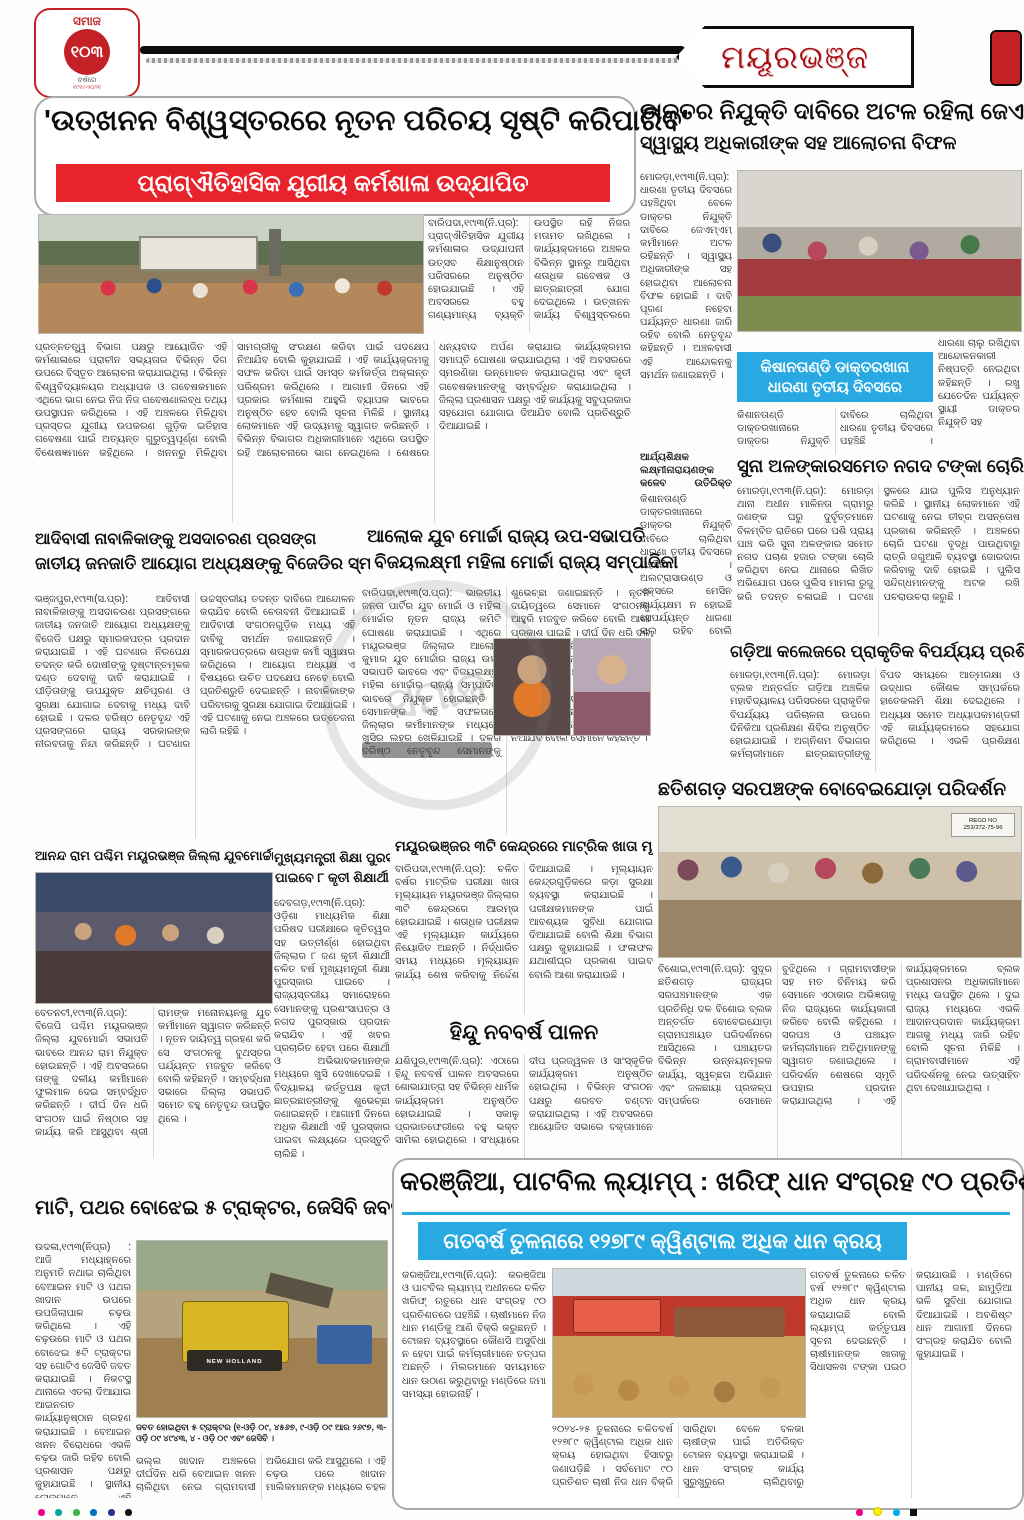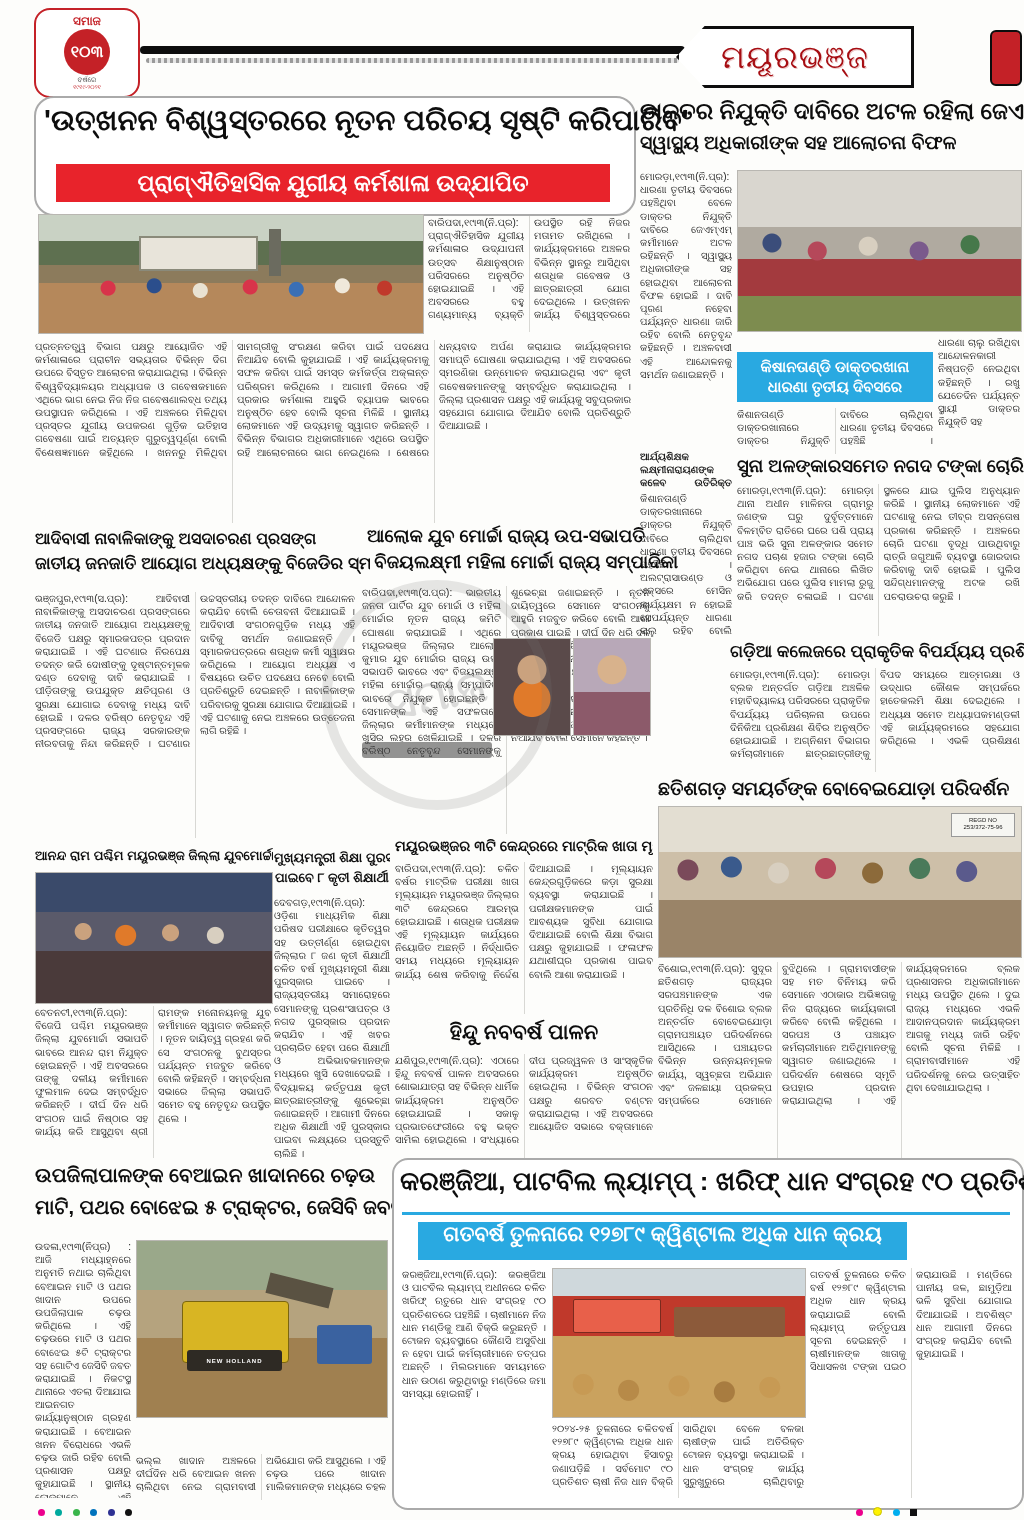--- a/index.html
+++ b/index.html
@@ -108,21 +108,21 @@
 
   <div class="abs body-text" style="left:640px;top:450px;width:92px;height:40px;font-weight:bold;">ଆର୍ଯ୍ୟଶିକ୍ଷକ ଲକ୍ଷ୍ମୀନାରାୟଣଙ୍କ କଳେବ ଉତିରିକ୍ତ ଉଦଘାଟନ</div>
   <div class="abs body-text" style="left:640px;top:492px;width:92px;height:146px;">କିଶାନତାଣ୍ଡି ଡାକ୍ତରଖାନାରେ ଡାକ୍ତର ନିଯୁକ୍ତି ଦାବିରେ ଚାଲିଥିବା ଧାରଣା ତୃତୀୟ ଦିବସରେ ପହଞ୍ଚିଛି । ଅଲଟ୍ରାସାଉଣ୍ଡ ଓ ଏକ୍ସରେ ମେସିନ କାର୍ଯ୍ୟକ୍ଷମ ନ ହୋଇଛି ସେପର୍ଯ୍ୟନ୍ତ ଧାରଣା ଚାଲୁ ରହିବ ବୋଲି ଆନ୍ଦୋଳନକାରୀ ନିଷ୍ପତ୍ତି ନେଇଥିବା କହିଛନ୍ତି । ଛତିଶରେ ଦିଫଳ ହୋଇଥିବା ବେଳେ ବର୍ତ୍ତମାନର ବିଜେପି ସରକାର ମଧ୍ୟ ଏ ଦିଗରେ ଧ୍ୟାନ ଦେଇନାହାନ୍ତି ବୋଲି ଅଭିଯୋଗ ହୋଇଛି ।</div>
 
   <div class="abs hl" style="left:737px;top:456px;width:283px;font-size:18px;white-space:nowrap;">ସୁନା ଅଳଙ୍କାରସମେତ ନଗଦ ଟଙ୍କା ଚୋରି</div>
   <div class="abs body-text cols2" style="left:737px;top:484px;width:283px;height:152px;">ମୋରଡ଼ା,୧୯ା୩(ନି.ପ୍ର): ମୋରଡ଼ା ଥାନା ଅଧୀନ ମାଳିନତା ଗ୍ରାମରୁ ଜଣଙ୍କ ଘରୁ ଦୁର୍ବୃତ୍ତମାନେ ବିଳମ୍ବିତ ରାତିରେ ଘରେ ପଶି ପ୍ରାୟ ପାଞ୍ଚ ଭରି ସୁନା ଅଳଙ୍କାର ସମେତ ନଗଦ ପଚାଶ ହଜାର ଟଙ୍କା ଚୋରି କରିଥିବା ନେଇ ଥାନାରେ ଲିଖିତ ଅଭିଯୋଗ ପରେ ପୁଲିସ ମାମଲା ରୁଜୁ କରି ତଦନ୍ତ ଚଳାଇଛି । ଘଟଣା ସ୍ଥଳରେ ଯାଇ ପୁଲିସ ଅନୁଧ୍ୟାନ କରିଛି । ସ୍ଥାନୀୟ ଲୋକମାନେ ଏହି ଘଟଣାକୁ ନେଇ ତୀବ୍ର ଅସନ୍ତୋଷ ପ୍ରକାଶ କରିଛନ୍ତି । ଅଞ୍ଚଳରେ ଚୋରି ଘଟଣା ବୃଦ୍ଧି ପାଉଥିବାରୁ ରାତ୍ରି ଜଗୁଆଳି ବ୍ୟବସ୍ଥା ଜୋରଦାର କରିବାକୁ ଦାବି ହୋଇଛି । ପୁଲିସ ସନ୍ଦିଗ୍ଧମାନଙ୍କୁ ଅଟକ ରଖି ପଚରାଉଚରା କରୁଛି ।</div>
 
   <div class="abs hl" style="left:730px;top:642px;width:292px;font-size:17px;white-space:nowrap;">ଗଡ଼ିଆ କଲେଜରେ ପ୍ରାକୃତିକ ବିପର୍ଯ୍ୟୟ ପ୍ରଶିକ୍ଷଣ</div>
   <div class="abs body-text cols2" style="left:730px;top:668px;width:290px;height:104px;">ମୋରଡ଼ା,୧୯ା୩(ନି.ପ୍ର): ମୋରଡ଼ା ବ୍ଲକ ଅନ୍ତର୍ଗତ ଗଡ଼ିଆ ଅଞ୍ଚଳିକ ମହାବିଦ୍ୟାଳୟ ପରିସରରେ ପ୍ରାକୃତିକ ବିପର୍ଯ୍ୟୟ ପରିଚାଳନା ଉପରେ ଦିନିକିଆ ପ୍ରଶିକ୍ଷଣ ଶିବିର ଅନୁଷ୍ଠିତ ହୋଇଯାଇଛି । ଅଗ୍ନିଶମ ବିଭାଗର କର୍ମଚାରୀମାନେ ଛାତ୍ରଛାତ୍ରୀଙ୍କୁ ବିପଦ ସମୟରେ ଆତ୍ମରକ୍ଷା ଓ ଉଦ୍ଧାର କୌଶଳ ସମ୍ପର୍କରେ ହାତେକଲମି ଶିକ୍ଷା ଦେଇଥିଲେ । ଅଧ୍ୟକ୍ଷ ସମେତ ଅଧ୍ୟାପକମଣ୍ଡଳୀ ଏହି କାର୍ଯ୍ୟକ୍ରମରେ ସହଯୋଗ କରିଥିଲେ । ଏଭଳି ପ୍ରଶିକ୍ଷଣ ନିୟମିତ ହେବା ଉଚିତ ବୋଲି ଛାତ୍ରଛାତ୍ରୀମାନେ ମତ ଦେଇଥିଲେ ।</div>
 
-  <div class="abs hl" style="left:658px;top:778px;width:362px;font-size:19px;white-space:nowrap;">ଛତିଶଗଡ଼ ସମୟର୍ଚଙ୍କ ବୋବେଇଯୋଡ଼ା ପରିଦର୍ଶନ</div>
+  <div class="abs hl" style="left:658px;top:778px;width:362px;font-size:19px;white-space:nowrap;">ଛତିଶଗଡ଼ ସରପଞ୍ଚଙ୍କ ବୋବେଇଯୋଡ଼ା ପରିଦର୍ଶନ</div>
   <div class="abs photo" style="left:658px;top:806px;width:362px;height:150px;
        background:
         radial-gradient(circle at 8% 42%, #7a4a5a 0 10px, transparent 11px),
         radial-gradient(circle at 20% 40%, #3a5a8c 0 10px, transparent 11px),
         radial-gradient(circle at 33% 44%, #d8cfc0 0 10px, transparent 11px),
         radial-gradient(circle at 46% 41%, #b5485a 0 10px, transparent 11px),
         radial-gradient(circle at 59% 44%, #8c6a3a 0 10px, transparent 11px),
         radial-gradient(circle at 72% 41%, #4a7a5a 0 10px, transparent 11px),
         radial-gradient(circle at 85% 43%, #5a5a8c 0 10px, transparent 11px),
         linear-gradient(180deg,#e3ded2 0 30%,#cdbfa8 30% 62%,#9a8468 62% 100%);">
@@ -166,38 +166,38 @@
   <div class="abs hl" style="left:274px;top:850px;width:116px;font-size:13px;text-align:center;white-space:nowrap;overflow:hidden;">ମୁଖ୍ୟମନ୍ତ୍ରୀ ଶିକ୍ଷା ପୁରସ୍କାର</div>
   <div class="abs hl" style="left:274px;top:870px;width:116px;font-size:13px;text-align:center;white-space:nowrap;overflow:hidden;">ପାଇବେ ୮ କୃତୀ ଶିକ୍ଷାର୍ଥୀ</div>
   <div class="abs body-text" style="left:274px;top:896px;width:116px;height:262px;">ଦେବଗଡ଼,୧୯ା୩(ନି.ପ୍ର): ଓଡ଼ିଶା ମାଧ୍ୟମିକ ଶିକ୍ଷା ପରିଷଦ ପରୀକ୍ଷାରେ କୃତିତ୍ୱର ସହ ଉତ୍ତୀର୍ଣ୍ଣ ହୋଇଥିବା ଜିଲ୍ଲାର ୮ ଜଣ କୃତୀ ଶିକ୍ଷାର୍ଥୀ ଚଳିତ ବର୍ଷ ମୁଖ୍ୟମନ୍ତ୍ରୀ ଶିକ୍ଷା ପୁରସ୍କାର ପାଇବେ । ରାଜ୍ୟସ୍ତରୀୟ ସମାରୋହରେ ସେମାନଙ୍କୁ ପ୍ରଶଂସାପତ୍ର ଓ ନଗଦ ପୁରସ୍କାର ପ୍ରଦାନ କରାଯିବ । ଏହି ଖବର ପ୍ରଚାରିତ ହେବା ପରେ ଶିକ୍ଷାର୍ଥୀ ଓ ଅଭିଭାବକମାନଙ୍କ ମଧ୍ୟରେ ଖୁସି ଦେଖାଦେଇଛି । ବିଦ୍ୟାଳୟ କର୍ତ୍ତୃପକ୍ଷ କୃତୀ ଛାତ୍ରଛାତ୍ରୀଙ୍କୁ ଶୁଭେଚ୍ଛା ଜଣାଇଛନ୍ତି । ଆଗାମୀ ଦିନରେ ଅଧିକ ଶିକ୍ଷାର୍ଥୀ ଏହି ପୁରସ୍କାର ପାଇବା ଲକ୍ଷ୍ୟରେ ପ୍ରସ୍ତୁତି ଚାଲିଛି ।</div>
 
   <div class="abs hl" style="left:395px;top:838px;width:258px;font-size:14.5px;white-space:nowrap;overflow:hidden;">ମୟୂରଭଞ୍ଜର ୩ଟି କେନ୍ଦ୍ରରେ ମାଟ୍ରିକ ଖାତା ମୂଲ୍ୟାୟନ ଆରମ୍ଭ</div>
   <div class="abs body-text cols2" style="left:395px;top:862px;width:258px;height:152px;">ବାରିପଦା,୧୯ା୩(ନି.ପ୍ର): ଚଳିତ ବର୍ଷର ମାଟ୍ରିକ ପରୀକ୍ଷା ଖାତା ମୂଲ୍ୟାୟନ ମୟୂରଭଞ୍ଜ ଜିଲ୍ଲାର ୩ଟି କେନ୍ଦ୍ରରେ ଆରମ୍ଭ ହୋଇଯାଇଛି । ଶତାଧିକ ପରୀକ୍ଷକ ଏହି ମୂଲ୍ୟାୟନ କାର୍ଯ୍ୟରେ ନିୟୋଜିତ ଅଛନ୍ତି । ନିର୍ଦ୍ଧାରିତ ସମୟ ମଧ୍ୟରେ ମୂଲ୍ୟାୟନ କାର୍ଯ୍ୟ ଶେଷ କରିବାକୁ ନିର୍ଦ୍ଦେଶ ଦିଆଯାଇଛି । ମୂଲ୍ୟାୟନ କେନ୍ଦ୍ରଗୁଡ଼ିକରେ କଡ଼ା ସୁରକ୍ଷା ବ୍ୟବସ୍ଥା କରାଯାଇଛି । ପରୀକ୍ଷକମାନଙ୍କ ପାଇଁ ଆବଶ୍ୟକ ସୁବିଧା ଯୋଗାଇ ଦିଆଯାଇଛି ବୋଲି ଶିକ୍ଷା ବିଭାଗ ପକ୍ଷରୁ କୁହାଯାଇଛି । ଫଳାଫଳ ଯଥାଶୀଘ୍ର ପ୍ରକାଶ ପାଇବ ବୋଲି ଆଶା କରାଯାଉଛି ।</div>
 
   <div class="abs hl" style="left:395px;top:1020px;width:258px;font-size:21px;text-align:center;white-space:nowrap;">ହିନ୍ଦୁ ନବବର୍ଷ ପାଳନ</div>
   <div class="abs body-text cols2" style="left:395px;top:1054px;width:258px;height:104px;">ଯଶିପୁର,୧୯ା୩(ନି.ପ୍ର): ଏଠାରେ ହିନ୍ଦୁ ନବବର୍ଷ ପାଳନ ଅବସରରେ ଶୋଭାଯାତ୍ରା ସହ ବିଭିନ୍ନ ଧାର୍ମିକ କାର୍ଯ୍ୟକ୍ରମ ଅନୁଷ୍ଠିତ ହୋଇଯାଇଛି । ସକାଳୁ ପ୍ରଭାତଫେରୀରେ ବହୁ ଭକ୍ତ ସାମିଲ ହୋଇଥିଲେ । ସଂଧ୍ୟାରେ ଦୀପ ପ୍ରଜ୍ୱଳନ ଓ ସାଂସ୍କୃତିକ କାର୍ଯ୍ୟକ୍ରମ ଅନୁଷ୍ଠିତ ହୋଇଥିଲା । ବିଭିନ୍ନ ସଂଗଠନ ପକ୍ଷରୁ ଶରବତ ବଣ୍ଟନ କରାଯାଇଥିଲା । ଏହି ଅବସରରେ ଆୟୋଜିତ ସଭାରେ ବକ୍ତାମାନେ ନବବର୍ଷର ମହତ୍ତ୍ୱ ସମ୍ପର୍କରେ ଆଲୋକପାତ କରିଥିଲେ ।</div>
 
-  <div class="abs hl" style="left:35px;top:1164px;width:352px;font-size:20px;white-space:nowrap;">ଉପଜିଲାପାଳଙ୍କ ବେଆଇନ ଖାଦାନରେ ଚଢ଼ଉ</div>
   <div class="abs hl" style="left:35px;top:1196px;width:352px;font-size:20px;white-space:nowrap;">ମାଟି, ପଥର ବୋଝେଇ ୫ ଟ୍ରାକ୍ଟର, ଜେସିବି ଜବତ</div>
   <div class="abs body-text" style="left:35px;top:1240px;width:96px;height:258px;">ଉଦଳା,୧୯ା୩(ନିପ୍ର) : ଆଜି ମଧ୍ୟାହ୍ନରେ ଅନୁମତି ନଥାଇ ଚାଲିଥିବା ବେଆଇନ ମାଟି ଓ ପଥର ଖାଦାନ ଉପରେ ଉପଜିଲାପାଳ ଚଢ଼ଉ କରିଥିଲେ । ଏହି ଚଢ଼ଉରେ ମାଟି ଓ ପଥର ବୋଝେଇ ୫ଟି ଟ୍ରାକ୍ଟର ସହ ଗୋଟିଏ ଜେସିବି ଜବତ କରାଯାଇଛି । ନିକଟସ୍ଥ ଥାନାରେ ଏତଲା ଦିଆଯାଇ ଆଇନଗତ କାର୍ଯ୍ୟାନୁଷ୍ଠାନ ଗ୍ରହଣ କରାଯାଇଛି । ବେଆଇନ ଖନନ ବିରୋଧରେ ଏଭଳି ଚଢ଼ଉ ଜାରି ରହିବ ବୋଲି ପ୍ରଶାସନ ପକ୍ଷରୁ କୁହାଯାଇଛି । ସ୍ଥାନୀୟ ଲୋକମାନେ ଏହି କାର୍ଯ୍ୟାନୁଷ୍ଠାନକୁ ସ୍ୱାଗତ କରିଛନ୍ତି ।</div>
   <div class="abs photo" style="left:136px;top:1240px;width:250px;height:176px;
        background:linear-gradient(180deg,#9aa88a 0 28%,#b5a37e 28% 55%,#a08050 55% 100%);">
     <span class="abs" style="left:18%;top:34%;width:42%;height:34%;background:#d8b523;border:1px solid #7a6510;border-radius:4px;"></span>
     <span class="abs" style="left:52%;top:22%;width:26%;height:12%;background:#5a5242;transform:rotate(14deg);"></span>
     <span class="abs" style="left:20%;top:62%;width:38%;height:12%;background:#2e2a24;border-radius:3px;display:flex;align-items:center;justify-content:center;">
       <span style="color:#fff;font-size:6px;font-weight:bold;letter-spacing:1px;">NEW HOLLAND</span>
     </span>
     <span class="abs" style="left:72%;top:48%;width:22%;height:22%;background:#3a62a0;border-radius:3px;"></span>
   </div>
+  <div class="abs caption" style="left:136px;top:1422px;width:250px;height:30px;">ଜବତ ହୋଇଥିବା ୫ ଟ୍ରାକ୍ଟର (୧-ଓଡ଼ି ୦୯, ୪୫୬୭, ୯-ଓଡ଼ି ୦୯ ଆର ୨୬୯୭, ୩-ଓଡ଼ି ୦୯ ୪୯୪୩, ୪ - ଓଡ଼ି ୦୯ ଏବଂ ଜେସିବି ।</div>
   <div class="abs body-text cols2" style="left:136px;top:1454px;width:250px;height:46px;">ଭଲ୍ଲ ଖାଦାନ ଅଞ୍ଚଳରେ ଦୀର୍ଘଦିନ ଧରି ବେଆଇନ ଖନନ ଚାଲିଥିବା ନେଇ ଗ୍ରାମବାସୀ ଅଭିଯୋଗ କରି ଆସୁଥିଲେ । ଏହି ଚଢ଼ଉ ପରେ ଖାଦାନ ମାଲିକମାନଙ୍କ ମଧ୍ୟରେ ଚହଳ ପଡ଼ିଯାଇଛି । ଜବତ ଯାନଗୁଡ଼ିକୁ ଥାନା ପରିସରରେ ରଖାଯାଇଛି ।</div>
 
   <div class="abs" style="left:392px;top:1158px;width:628px;height:348px;border:2px solid #aaa;border-radius:16px;background:#fff;"></div>
   <div class="abs hl" style="left:400px;top:1166px;width:612px;font-size:26px;text-align:center;white-space:nowrap;">କରଞ୍ଜିଆ, ପାଟବିଲ ଲ୍ୟାମ୍ପ୍ : ଖରିଫ୍ ଧାନ ସଂଗ୍ରହ ୯୦ ପ୍ରତିଶତ</div>
   <div class="abs" style="left:402px;top:1212px;width:608px;height:3px;background:#29a9e1;"></div>
-  <div class="abs bluebox" style="left:418px;top:1222px;width:489px;height:38px;display:flex;justify-content:center;">
+  <div class="abs bluebox" style="left:418px;top:1222px;width:489px;height:38px;display:flex;align-items:center;justify-content:center;">
     <span style="font-size:21px;white-space:nowrap;">ଗତବର୍ଷ ତୁଳନାରେ ୧୨୭୮୯ କ୍ୱିଣ୍ଟାଲ ଅଧିକ ଧାନ କ୍ରୟ</span>
   </div>
   <div class="abs body-text" style="left:402px;top:1268px;width:144px;height:230px;">କରଞ୍ଜିଆ,୧୯ା୩(ନି.ପ୍ର): କରଞ୍ଜିଆ ଓ ପାଟବିଲ ଲ୍ୟାମ୍ପ୍ ଅଧୀନରେ ଚଳିତ ଖରିଫ୍ ଋତୁରେ ଧାନ ସଂଗ୍ରହ ୯୦ ପ୍ରତିଶତରେ ପହଞ୍ଚିଛି । ଚାଷୀମାନେ ନିଜ ଧାନ ମଣ୍ଡିକୁ ଆଣି ବିକ୍ରି କରୁଛନ୍ତି । ଟୋକନ ବ୍ୟବସ୍ଥାରେ କୌଣସି ଅସୁବିଧା ନ ହେବା ପାଇଁ କର୍ମଚାରୀମାନେ ତତ୍ପର ଅଛନ୍ତି । ମିଲରମାନେ ସମୟମତେ ଧାନ ଉଠାଣ କରୁଥିବାରୁ ମଣ୍ଡିରେ ଜମା ସମସ୍ୟା ହୋଇନାହିଁ ।</div>
   <div class="abs photo" style="left:552px;top:1268px;width:252px;height:148px;
        background:
         radial-gradient(circle at 12% 78%, #c79a54 0 10px, transparent 11px),
         radial-gradient(circle at 30% 82%, #b78a48 0 10px, transparent 11px),
         radial-gradient(circle at 50% 79%, #c79a54 0 10px, transparent 11px),
         radial-gradient(circle at 68% 83%, #a87c40 0 10px, transparent 11px),
         radial-gradient(circle at 86% 80%, #c79a54 0 10px, transparent 11px),

